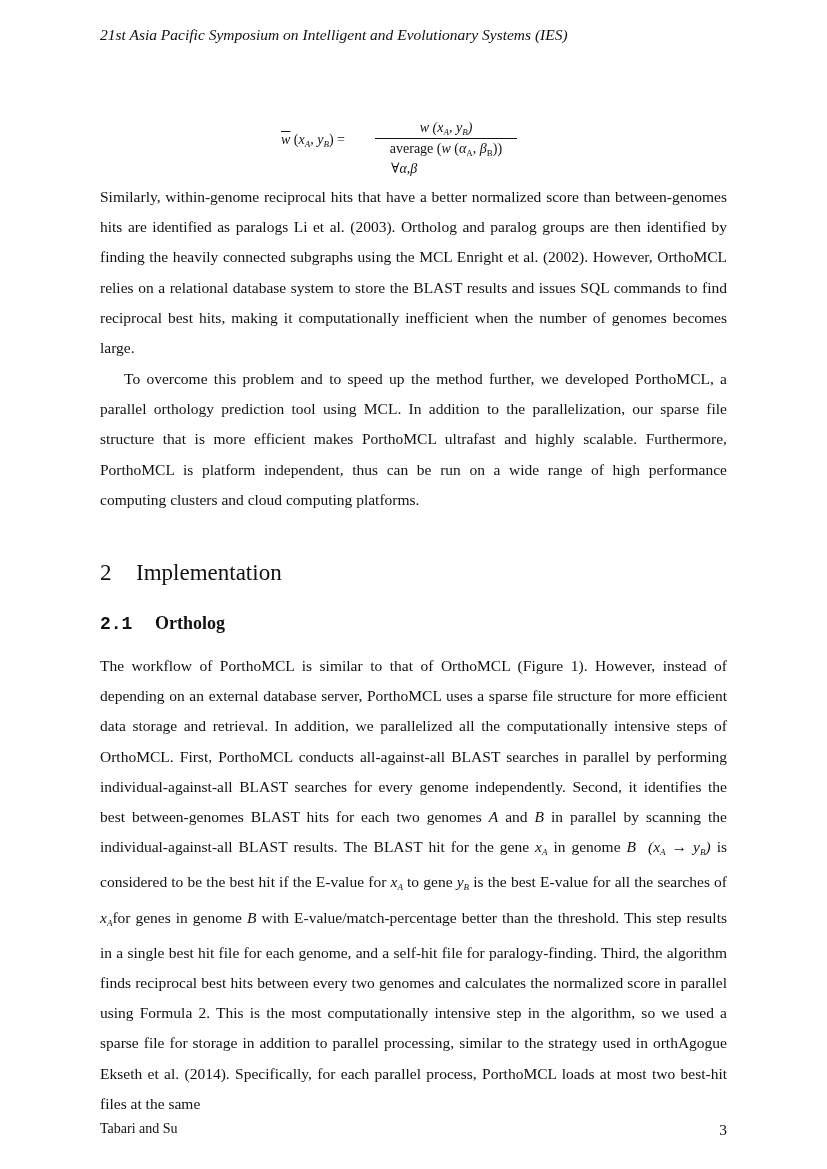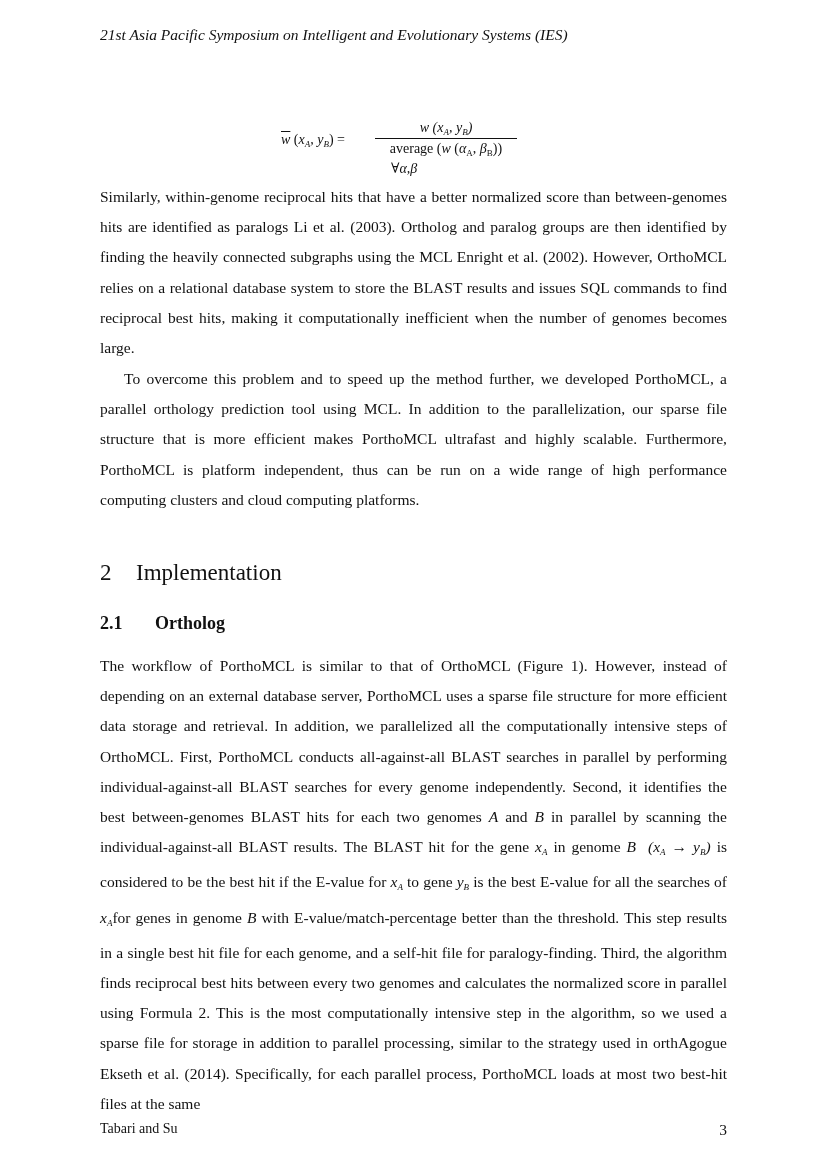--- a/index.html
+++ b/index.html
@@ -17,21 +17,21 @@
   .den i { font-style: italic; }
   .under { position: absolute; left: 16px; top: 42px; font-size: 14px; font-style: italic; }
   .overline { text-decoration: overline; }
   sub { font-size: 9px; vertical-align: -3px; }
   .para { position: absolute; left: 100px; width: 627px; font-size: 15.5px;
           line-height: 30.2px; text-align: justify; margin: 0; }
   .para.indent { text-indent: 24px; }
   .h2 { position: absolute; left: 100px; top: 560px; font-size: 23px; font-weight: normal; margin: 0; }
   .h2 .num2 { display: inline-block; width: 36px; }
   .h3 { position: absolute; left: 100px; top: 613px; font-size: 18px; font-weight: bold; margin: 0; }
-  .h3 .num3 { display: inline-block; width: 55px; }
+  .h3 .num3 { display: inline-block; width: 55px; font-family: Liberation Mono, monospace; }
   .math { font-style: italic; }
   .footer-left { position: absolute; left: 100px; top: 1121px; font-size: 14px; }
   .footer-right { position: absolute; right: 100px; top: 1121px; font-size: 15.5px; }
 </style>
 </head>
 <body>
 
 <div class="running-header">21st Asia Pacific Symposium on Intelligent and Evolutionary Systems (IES)</div>
 
 <div class="formula">

